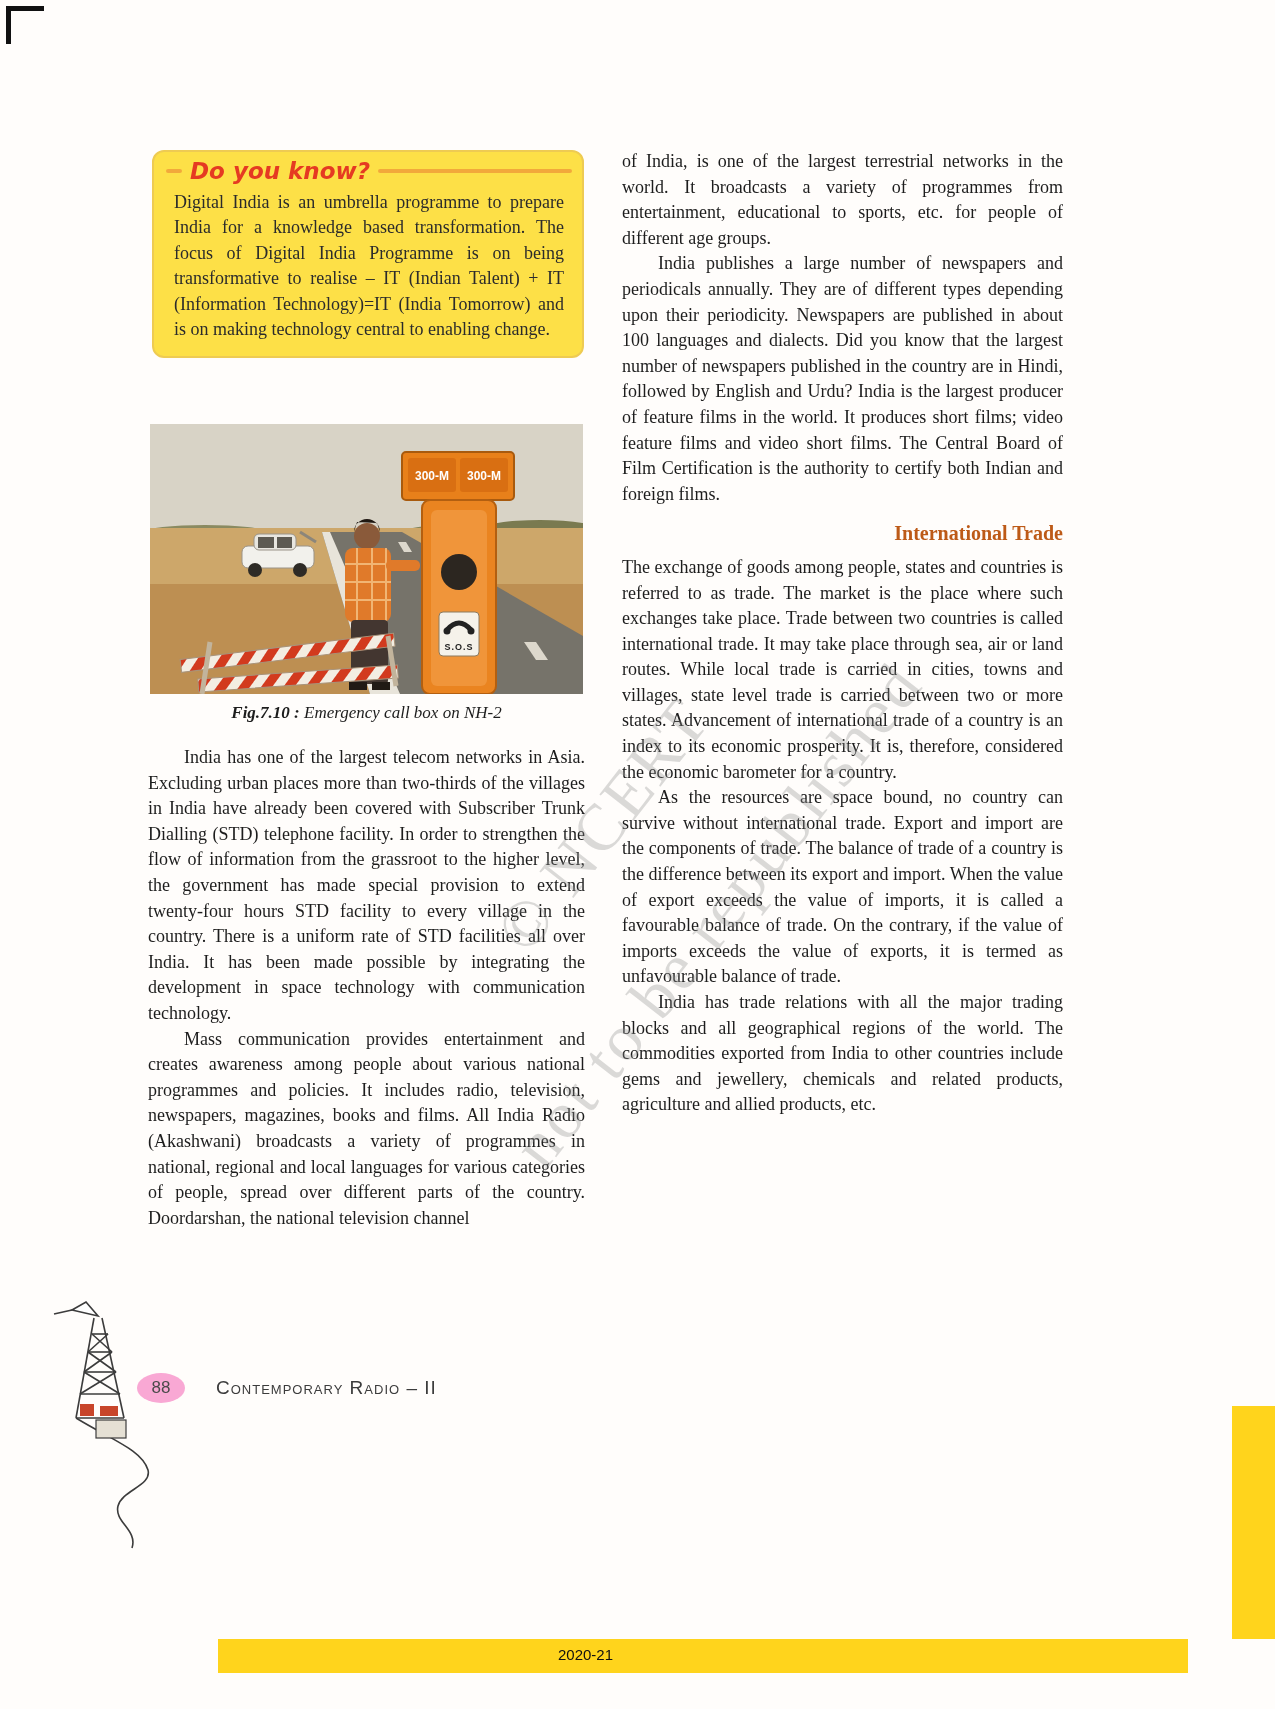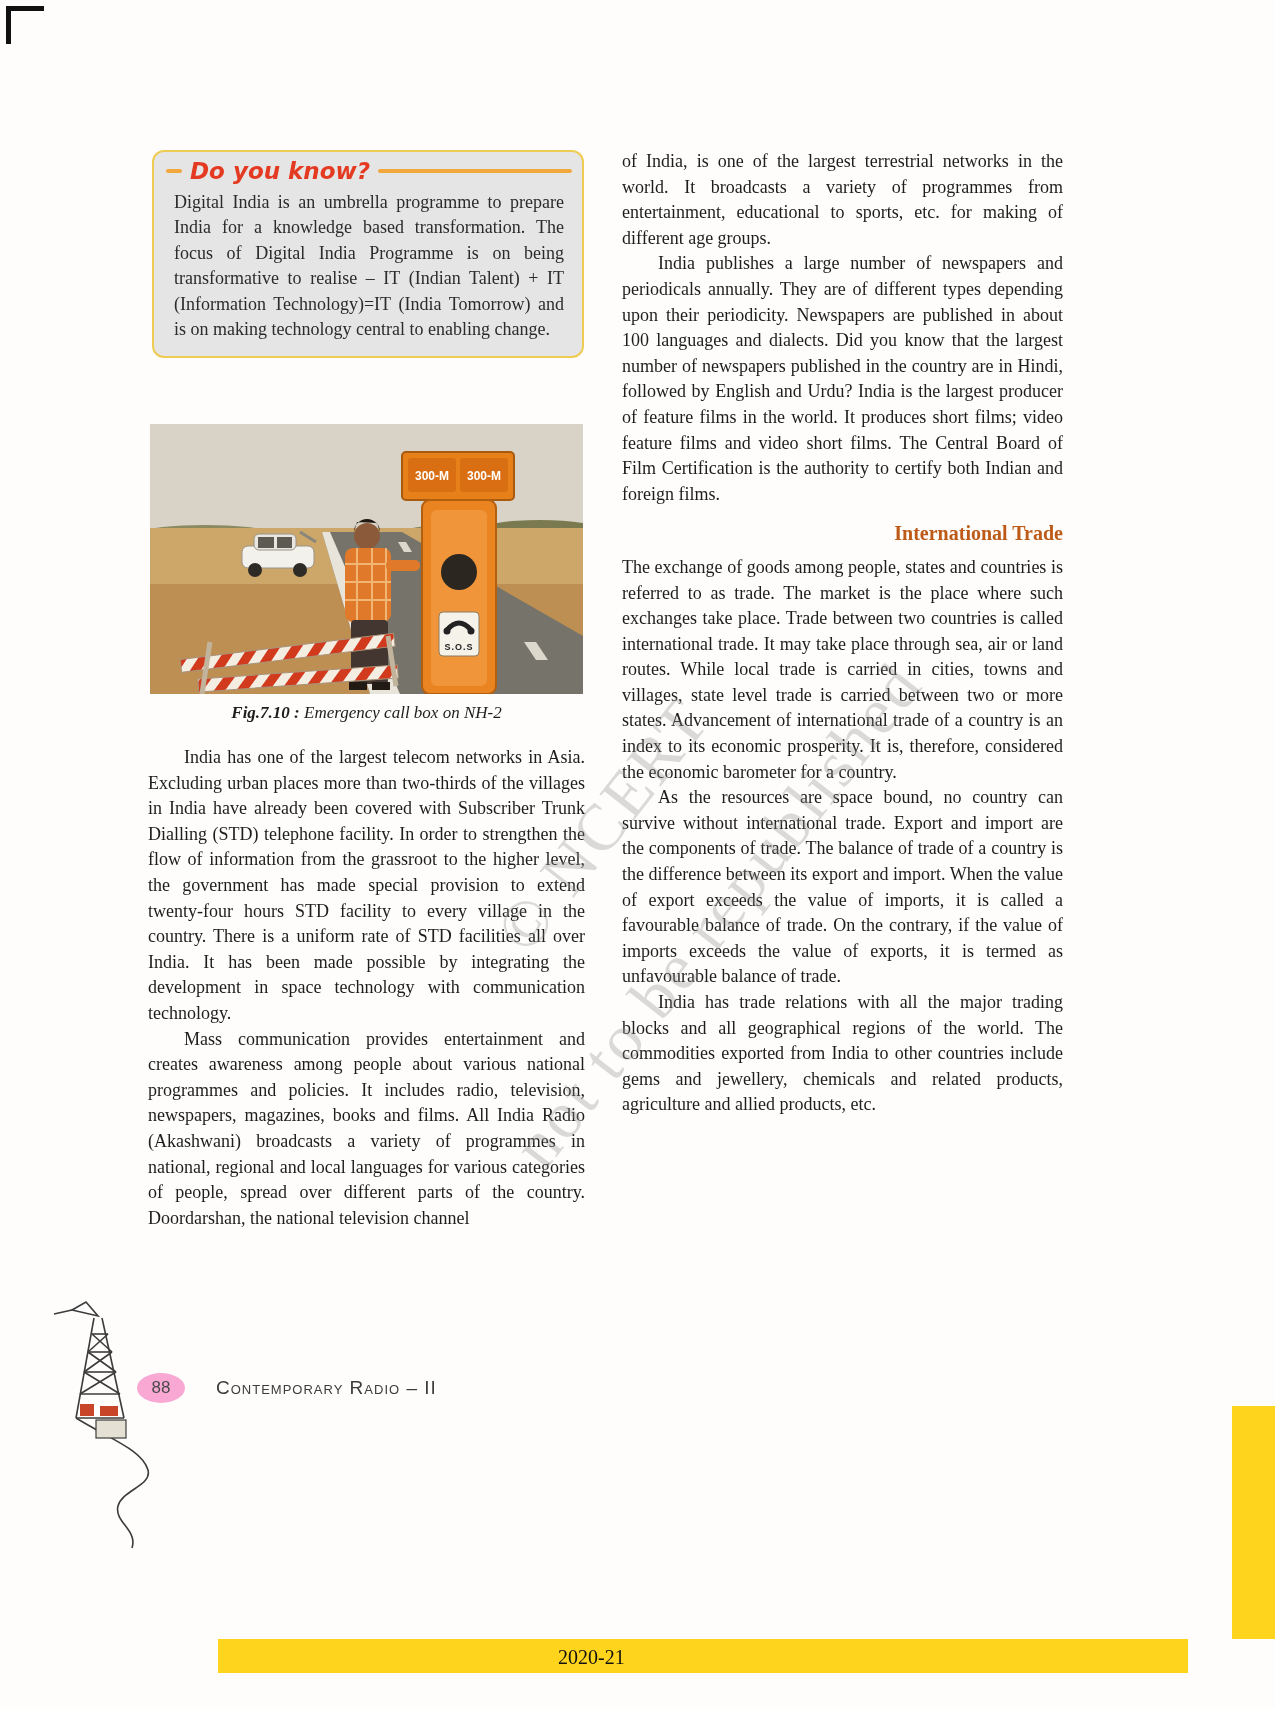--- a/index.html
+++ b/index.html
@@ -14,21 +14,21 @@
   
   .col{position:absolute;text-align:justify;font-size:18px;line-height:25.6px;color:#1d1d1d;}
   .col p{margin:0;}
   .col p.indent{text-indent:36px;}
   #left-text{left:148px;top:745px;width:437px;}
   #right-text{left:622px;top:149px;width:441px;}
 
   
   #dyk-box{
     position:absolute;left:152px;top:150px;width:432px;
-    background:#e5e5e5;border:2px solid #eecb52;border-radius:12px;
+    background:#fde047;border:2px solid #eecb52;border-radius:12px;
     padding:0 0 14px 0;box-sizing:border-box;
   }
   .dyk-head{display:flex;align-items:center;gap:8px;padding:6px 10px 2px 12px;}
   .dyk-line{height:4px;background:#f2a93b;border-radius:2px;}
   .dyk-line.short{width:16px;}
   .dyk-line.long{flex:1;}
   .dyk-title{
     font-family:"DejaVu Sans", sans-serif;font-style:italic;font-weight:bold;
     font-size:23px;color:#e53a22;white-space:nowrap;
   }
@@ -71,22 +71,22 @@
   }
   #book-title{
     position:absolute;left:216px;top:1377px;font-variant:small-caps;
     font-family:"Liberation Sans", sans-serif;font-size:19px;color:#3c3c3c;letter-spacing:1px;
   }
 
   #bottom-bar{
     position:absolute;left:218px;top:1639px;width:970px;height:34px;background:#ffd41c;
   }
   #bottom-bar span{
-    position:absolute;left:340px;top:7px;font-family:Liberation Serif, serif;
-    font-size:20px;color:#111;text-align:center;
+    position:absolute;left:340px;top:7px;font-family:Liberation Sans, sans-serif;
+    font-size:15px;color:#111;text-align:center;
   }
   #right-strip{
     position:absolute;left:1232px;top:1406px;width:43px;height:233px;background:#ffd41c;
   }
 </style>
 </head>
 <body>
 
 <div class="page">
 
@@ -186,21 +186,21 @@
     <span class="cap-label">Fig.7.10 :</span>
     <span>Emergency call box on NH-2</span>
   </div>
 
   <div id="left-text" class="col">
     <p class="indent">India has one of the largest telecom networks in Asia. Excluding urban places more than two-thirds of the villages in India have already been covered with Subscriber Trunk Dialling (STD) telephone facility. In order to strengthen the flow of information from the grassroot to the higher level, the government has made special provision to extend twenty-four hours STD facility to every village in the country. There is a uniform rate of STD facilities all over India. It has been made possible by integrating the development in space technology with communication technology.</p>
     <p class="indent">Mass communication provides entertainment and creates awareness among people about various national programmes and policies. It includes radio, television, newspapers, magazines, books and films. All India Radio (Akashwani) broadcasts a variety of programmes in national, regional and local languages for various categories of people, spread over different parts of the country. Doordarshan, the national television channel</p>
   </div>
 
   <div id="right-text" class="col">
-    <p>of India, is one of the largest terrestrial networks in the world. It broadcasts a variety of programmes from entertainment, educational to sports, etc. for making of different age groups.</p>
+    <p>of India, is one of the largest terrestrial networks in the world. It broadcasts a variety of programmes from entertainment, educational to sports, etc. for people of different age groups.</p>
     <p class="indent">India publishes a large number of newspapers and periodicals annually. They are of different types depending upon their periodicity. Newspapers are published in about 100 languages and dialects. Did you know that the largest number of newspapers published in the country are in Hindi, followed by English and Urdu? India is the largest producer of feature films in the world. It produces short films; video feature films and video short films. The Central Board of Film Certification is the authority to certify both Indian and foreign films.</p>
     <div class="section-heading">International Trade</div>
     <p>The exchange of goods among people, states and countries is referred to as trade. The market is the place where such exchanges take place. Trade between two countries is called international trade. It may take place through sea, air or land routes. While local trade is carried in cities, towns and villages, state level trade is carried between two or more states. Advancement of international trade of a country is an index to its economic prosperity. It is, therefore, considered the economic barometer for a country.</p>
     <p class="indent">As the resources are space bound, no country can survive without international trade. Export and import are the components of trade. The balance of trade of a country is the difference between its export and import. When the value of export exceeds the value of imports, it is called a favourable balance of trade. On the contrary, if the value of imports exceeds the value of exports, it is termed as unfavourable balance of trade.</p>
     <p class="indent">India has trade relations with all the major trading blocks and all geographical regions of the world. The commodities exported from India to other countries include gems and jewellery, chemicals and related products, agriculture and allied products, etc.</p>
   </div>
 
   <div id="watermark">
     <span>© NCERT</span>
     <span>not to be republished</span>

